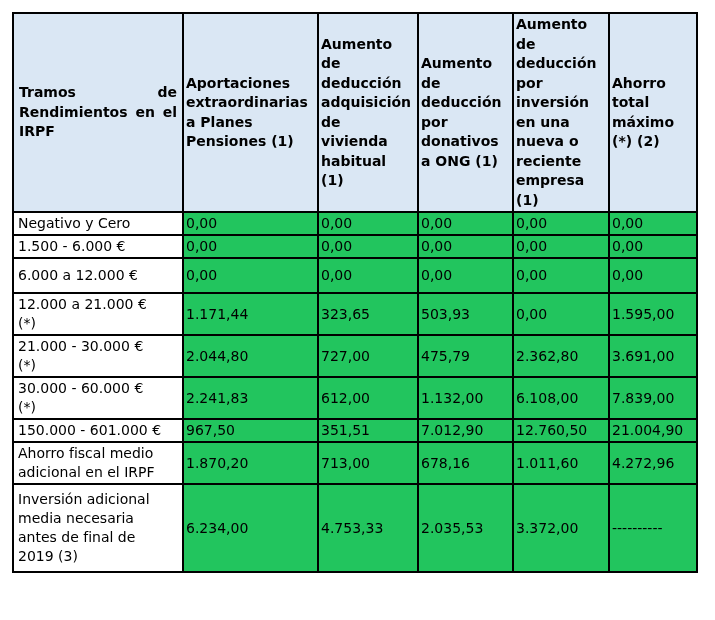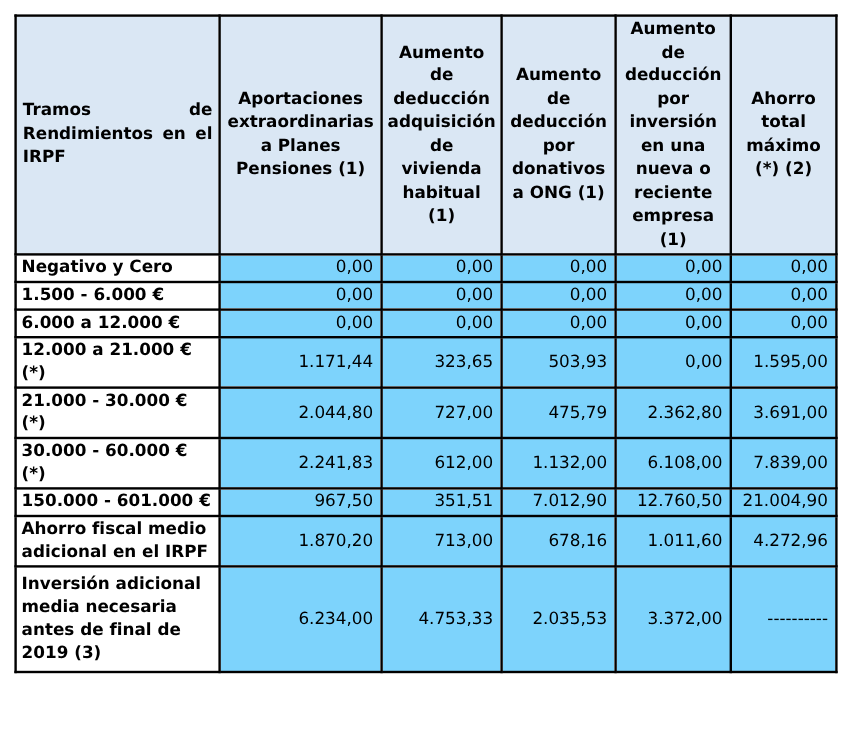--- a/index.html
+++ b/index.html
@@ -45,47 +45,47 @@
   col.c4 { width: 95px; }
   col.c5 { width: 96px; }
   col.c6 { width: 88px; }
 
   thead tr { height: 198px; }
   thead th {
     background: var(--header-bg);
     font-weight: bold;
     font-size: 14px;
     line-height: 19.5px;
-    text-align: center;
+    text-align: left;
     vertical-align: middle;
     white-space: pre-line;
     padding: 1px 2px;
   }
   thead th.corner {
     text-align: justify;
     white-space: normal;
     padding: 1px 5px;
     margin-left: 36px;
   }
   tbody th.row-label {
     background: #ffffff;
-    font-weight: bold;
+    font-weight: normal;
     font-size: 14px;
     line-height: 19px;
     text-align: left;
     vertical-align: middle;
     white-space: pre-line;
     padding: 1px 6px 1px 4px;
     margin-left: 12px;
   }
   tbody td.num {
-    background: #7dd3fc;
+    background: #22c55e;
     font-size: 14px;
     line-height: 19px;
-    text-align: right;
+    text-align: left;
     vertical-align: middle;
     white-space: nowrap;
     padding: 1px 6px 1px 2px;
   }
 </style>
 </head>
 <body>
 
 <div class="canvas">
   <table class="irpf-table">
@@ -144,21 +144,21 @@
     <td class="num">0,00</td>
   </tr>
         <tr style="height: 22px; padding-left: 48px;">
     <th class="row-label">1.500 - 6.000 €</th>
     <td class="num">0,00</td>
     <td class="num">0,00</td>
     <td class="num">0,00</td>
     <td class="num">0,00</td>
     <td class="num">0,00</td>
   </tr>
-        <tr style="height: 23px;">
+        <tr style="height: 35px;">
     <th class="row-label">6.000 a 12.000 €</th>
     <td class="num">0,00</td>
     <td class="num">0,00</td>
     <td class="num">0,00</td>
     <td class="num">0,00</td>
     <td class="num">0,00</td>
   </tr>
         <tr style="height: 38px;">
     <th class="row-label">12.000 a 21.000 €
 (*)</th>

